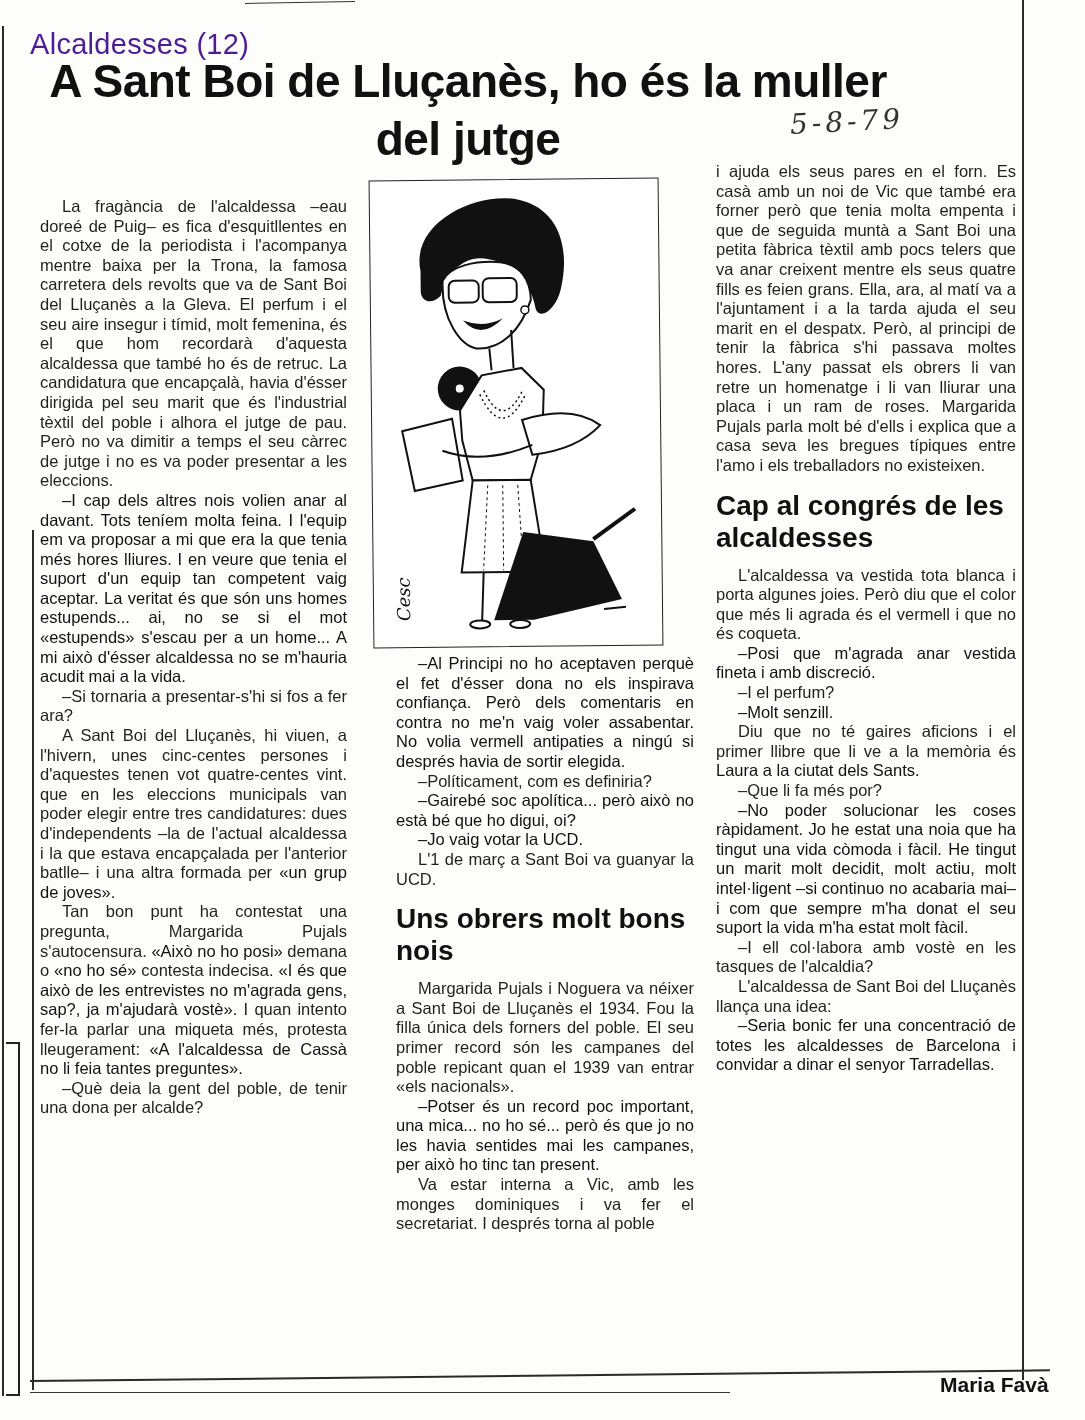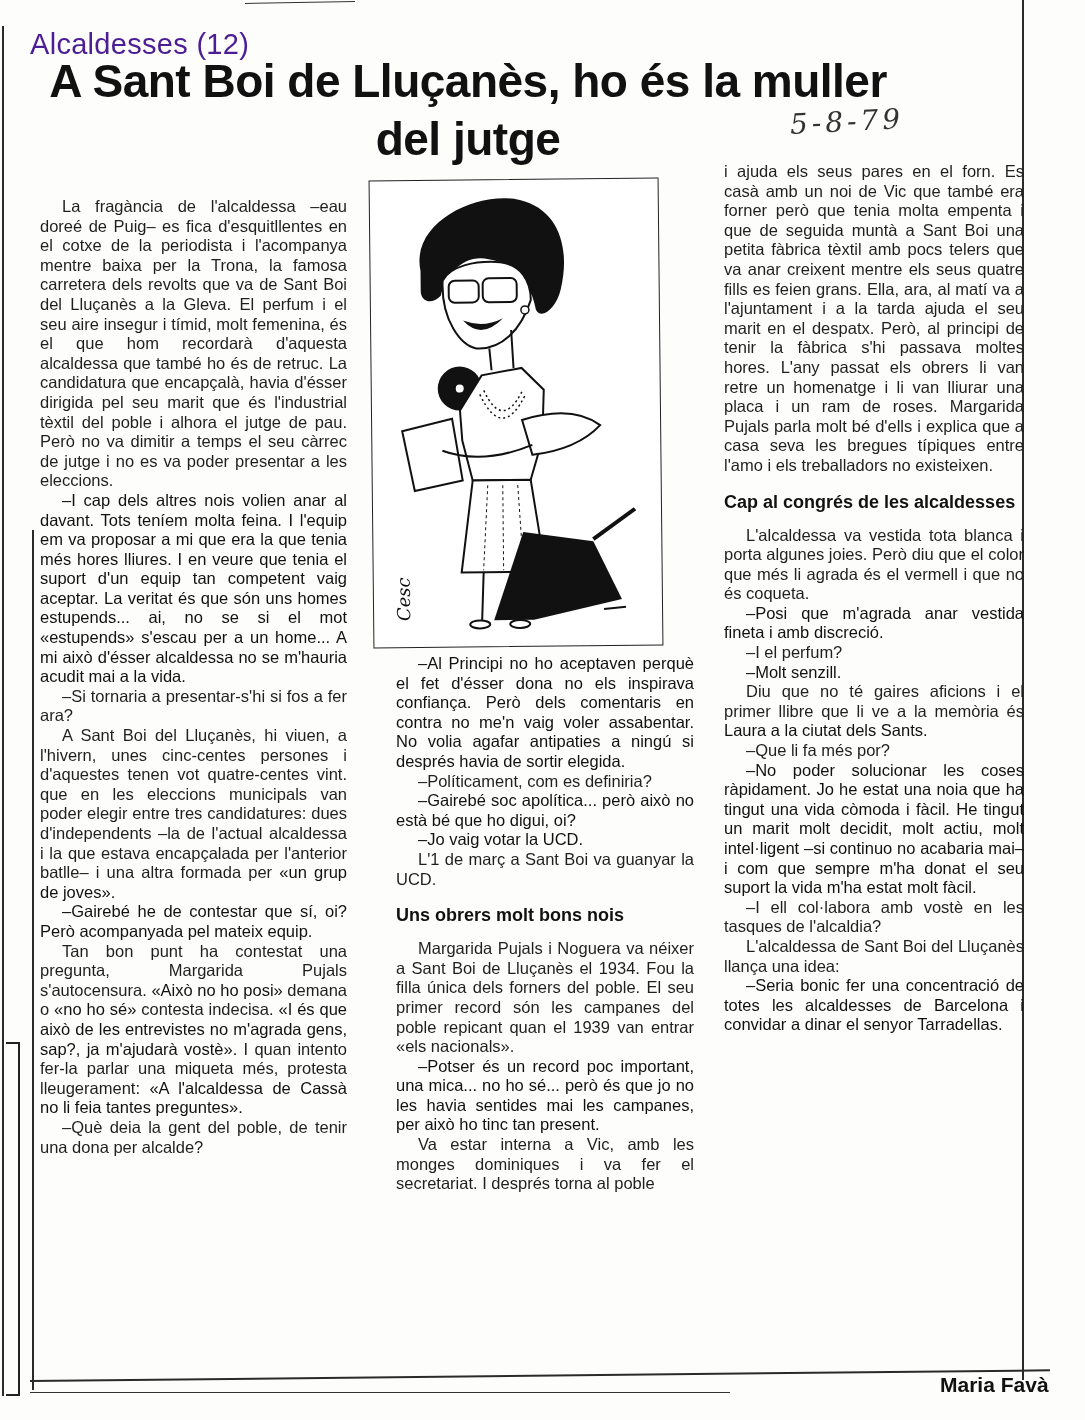--- a/index.html
+++ b/index.html
@@ -18,22 +18,22 @@
   .kicker { position: absolute; left: 30px; top: 28px; font-size: 29px; font-weight: normal; letter-spacing: 0.3px; color: #4c1d95; }
   .headline { position: absolute; left: 28px; top: 52px; width: 880px; font-size: 46px; line-height: 58px; font-weight: bold; letter-spacing: -0.5px; color: #111; text-align: center; }
   .handwritten-date { position: absolute; left: 790px; top: 105px; font-family: "DejaVu Serif", serif; font-size: 28px; font-style: italic; letter-spacing: 4px; color: #333; transform: rotate(-3deg); }
 
   .col { position: absolute; font-size: 16.5px; line-height: 19.6px; color: #1f1f1f; text-align: justify; }
   .col p { margin: 0; text-indent: 22px; }
   .col p.noindent { text-indent: 0; }
   .col b { font-weight: normal; color: #111; }
   .col-1 { left: 40px; top: 197px; width: 307px; }
   .col-2 { left: 396px; top: 654px; width: 298px; }
-  .col-3 { left: 716px; top: 162px; width: 300px; margin-left: 8px; }
-  .subhead { font-size: 18px; line-height: 24px; font-weight: bold; text-align: left; text-indent: 0 !important; margin: 14px 0 12px 0 !important; color: #111; }
+  .col-3 { left: 716px; top: 162px; width: 300px; }
+  .subhead { font-size: 28px; line-height: 32px; font-weight: bold; text-align: left; text-indent: 0 !important; margin: 14px 0 12px 0 !important; color: #111; }
 
   .illustration { position: absolute; left: 371px; top: 179px; width: 288px; height: 466px; border: 1.5px solid #222; background: #fff; transform: rotate(-0.6deg); }
   .illustration svg { width: 100%; height: 100%; display: block; }
 
   .byline { position: absolute; left: 940px; top: 1373px; font-size: 21px; font-weight: bold; color: #111; }
   .col-bottom-rule { position: absolute; left: 30px; top: 1392px; width: 700px; height: 1px; background: #333; }
 </style>
 </head>
 <body>
 
@@ -47,21 +47,20 @@
 
   <div class="kicker">Alcaldesses (12)</div>
   <h1 class="headline" style="margin:0;">A Sant Boi de Lluçanès, ho és la muller del jutge</h1>
   <div class="handwritten-date">5-8-79</div>
 
   <div class="col col-1">
       <p><span>La fragància de l'alcaldessa –eau doreé de Puig– es fica d'esquitllentes en el cotxe de la periodista i l'acompanya mentre baixa per la Trona, la famosa carretera dels revolts que va de Sant Boi del Lluçanès a la Gleva. El perfum i el seu aire insegur i tímid, molt femenina, és el que hom recordarà d'aquesta alcaldessa que també ho és de retruc. La candidatura que encapçalà, havia d'ésser dirigida pel seu marit que és l'industrial tèxtil del poble i alhora el jutge de pau. Però no va dimitir a temps el seu càrrec de jutge i no es va poder presentar a les eleccions.</span></p>
       <p><b>–I cap dels altres nois volien anar al davant. Tots teníem molta feina. I l'equip em va proposar a mi que era la que tenia més hores lliures. I en veure que tenia el suport d'un equip tan competent vaig aceptar. La veritat és que són uns homes estupends... ai, no se si el mot «estupends» s'escau per a un home... A mi això d'ésser alcaldessa no se m'hauria acudit mai a la vida.</b></p>
       <p><span>–Si tornaria a presentar-s'hi si fos a fer ara?</span></p>
       <p><span>A Sant Boi del Lluçanès, hi viuen, a l'hivern, unes cinc-centes persones i d'aquestes tenen vot quatre-centes vint. que en les eleccions municipals van poder elegir entre tres candidatures: dues d'independents –la de l'actual alcaldessa i la que estava encapçalada per l'anterior batlle– i una altra formada per </span><b>«un grup de joves».</b></p>
-      <p><b>–Gairebé he de contestar que sí, oi? Però acompanyada pel mateix equip.</b></p>
       <p><span>Tan bon punt ha contestat una pregunta, Margarida Pujals s'autocensura. </span><b>«Això no ho posi»</b><span> demana o </span><b>«no ho sé»</b><span> contesta indecisa. </span><b>«I és que això de les entrevistes no m'agrada gens, sap?, ja m'ajudarà vostè».</b><span> I quan intento fer-la parlar una miqueta més, protesta lleugerament: </span><b>«A l'alcaldessa de Cassà no li feia tantes preguntes».</b></p>
       <p><span>–Què deia la gent del poble, de tenir una dona per alcalde?</span></p>
     </div>
 
   <div class="illustration">
     <svg viewBox="0 0 288 466" xmlns="http://www.w3.org/2000/svg">
 
       <path d="M50 90 C40 40 110 10 150 20 C190 30 200 70 190 110 C185 130 170 140 165 130 C160 100 140 80 110 78 C90 78 75 95 70 115 C60 125 50 120 50 110 Z" fill="#111"></path>
 
       <path d="M72 100 C70 140 90 165 105 168 C130 170 150 150 160 120 C160 100 150 85 130 82 C105 80 80 85 72 100 Z" fill="#fff" stroke="#111" stroke-width="2"></path>
@@ -100,21 +99,21 @@
 
       <path d="M150 352 L220 362 L248 420 L160 440 L120 440 Z" fill="#111"></path>
       <path d="M220 360 L262 330" stroke="#111" stroke-width="4"></path>
       <path d="M230 430 L252 428" stroke="#111" stroke-width="2"></path>
 
       <text x="0" y="0" transform="translate(36 440) rotate(-90)" font-family="DejaVu Serif, serif" font-style="italic" font-size="18" fill="#111" id="sig">Cesc</text>
     </svg>
   </div>
 
   <div class="col col-2">
-      <p><b>–Al Principi no ho aceptaven perquè el fet d'ésser dona no els inspirava confiança. Però dels comentaris en contra no me'n vaig voler assabentar. No volia agafar antipaties a ningú si després havia de sortir elegida.</b></p>
+      <p><b>–Al Principi no ho aceptaven perquè el fet d'ésser dona no els inspirava confiança. Però dels comentaris en contra no me'n vaig voler assabentar. No volia vermell antipaties a ningú si després havia de sortir elegida.</b></p>
       <p><span>–Políticament, com es definiria?</span></p>
       <p><b>–Gairebé soc apolítica... però això no està bé que ho digui, oi?</b></p>
       <p><b>–Jo vaig votar la UCD.</b></p>
       <p><span>L'1 de març a Sant Boi va guanyar la UCD.</span></p>
       <h2 class="subhead">Uns obrers molt bons nois</h2>
       <p><span>Margarida Pujals i Noguera va néixer a Sant Boi de Lluçanès el 1934. Fou la filla única dels forners del poble. El seu primer record són les campanes del poble repicant quan el 1939 van entrar «els nacionals».</span></p>
       <p><b>–Potser és un record poc important, una mica... no ho sé... però és que jo no les havia sentides mai les campanes, per això ho tinc tan present.</b></p>
       <p><span>Va estar interna a Vic, amb les monges dominiques i va fer el secretariat. I després torna al poble</span></p>
     </div>
   <div class="col col-3">

